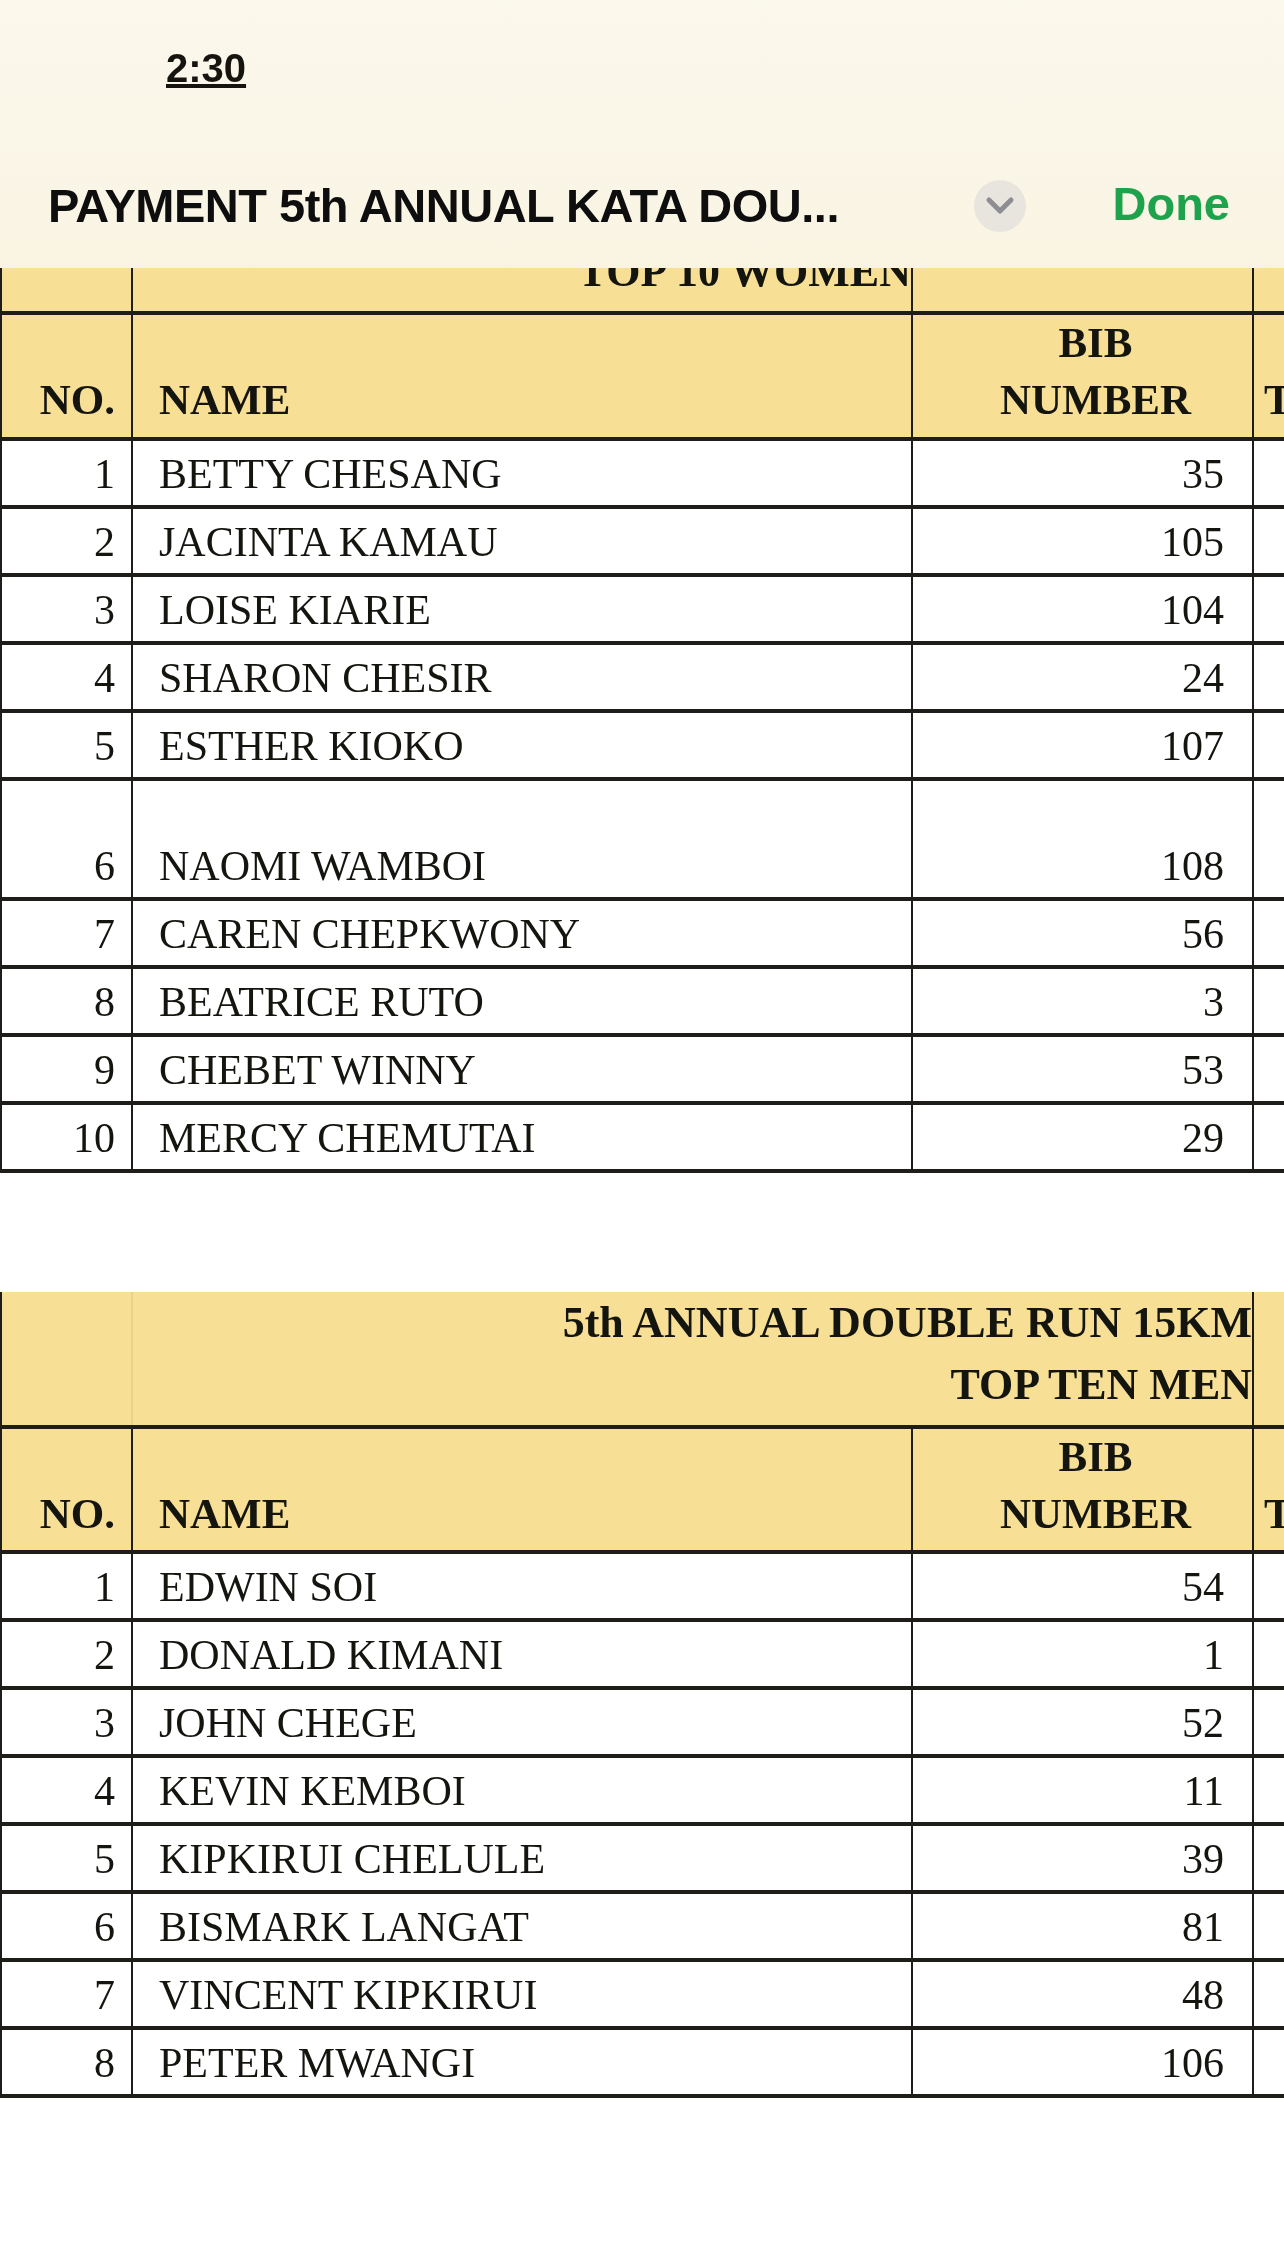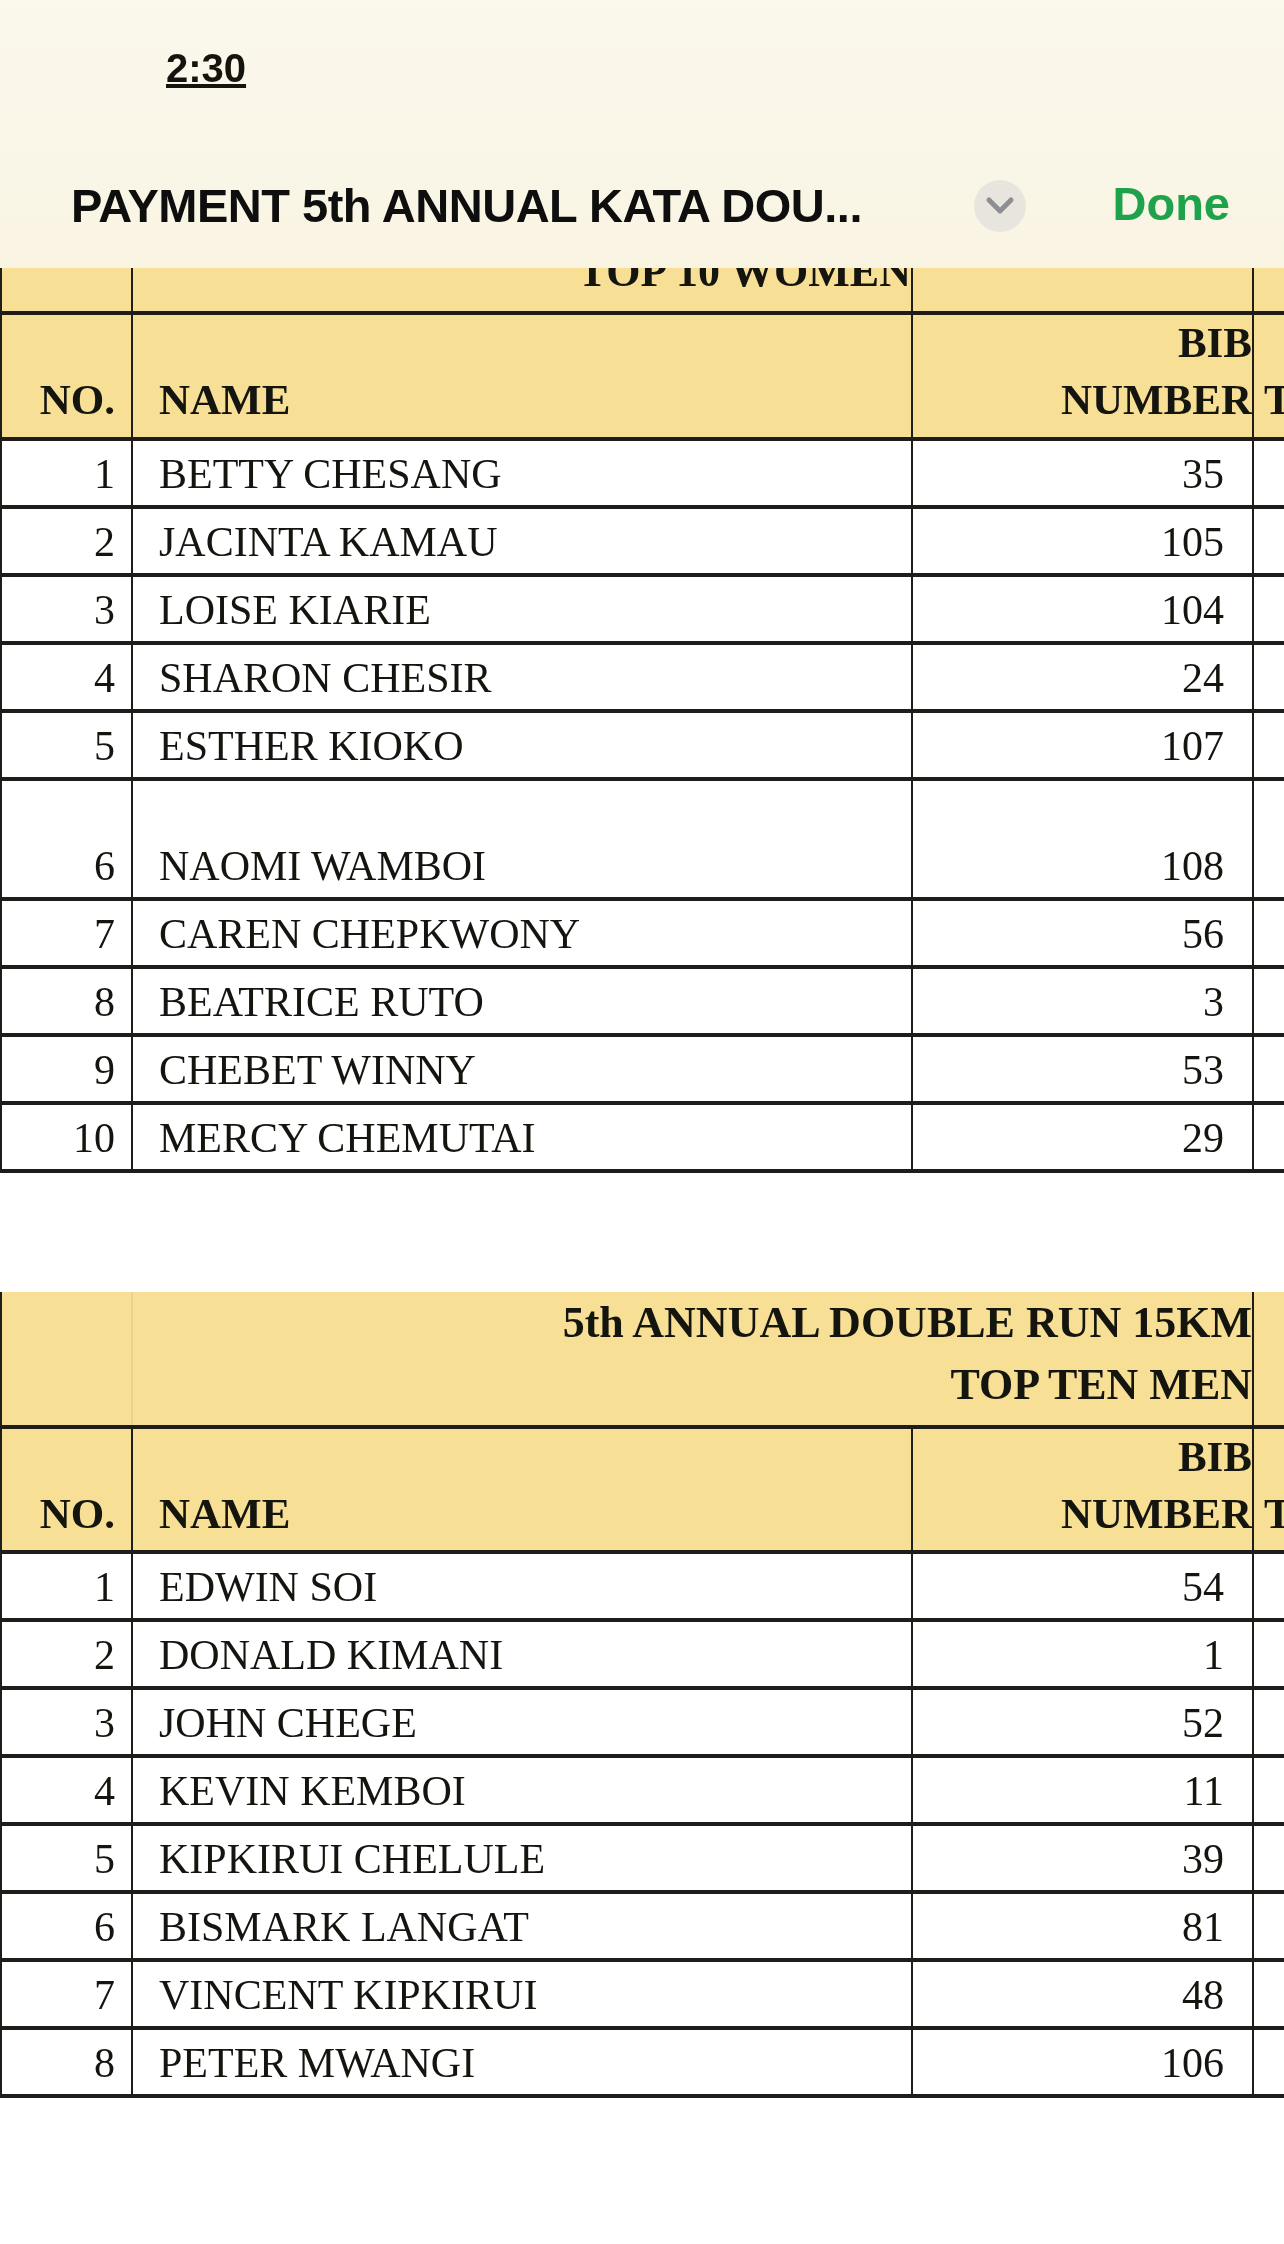--- a/index.html
+++ b/index.html
@@ -13,21 +13,21 @@
   .status-icons{position:absolute;left:920px;top:50px;width:300px;height:50px;}
   .signal-svg{position:absolute;left:0;top:4px;}
   .wifi-svg{position:absolute;left:90px;top:4px;}
   .battery{position:absolute;left:172px;top:2px;width:88px;height:42px;border-radius:13px;overflow:hidden;background:#BFBCB1;}
   .battery-fill{position:absolute;left:0;top:0;width:53%;height:100%;background:#0e0d0a;}
   .battery-text{position:absolute;left:0;top:0;width:100%;height:100%;display:flex;align-items:center;justify-content:center;
                 color:#ffffff;font-size:33px;font-weight:700;letter-spacing:1px;}
   .battery-nub{position:absolute;left:1092px;margin-left:92px;top:15px;width:8px;height:16px;
                background:#BFBCB1;border-radius:0 8px 8px 0;}
 
-  .doc-title{position:absolute;left:71px;top:178px;width:880px;font-size:47px;font-weight:700;color:#0e0e0e;
+  .doc-title{position:absolute;left:48px;top:178px;width:880px;font-size:47px;font-weight:700;color:#0e0e0e;
              letter-spacing:-0.5px;white-space:nowrap;overflow:hidden;}
   .chevron-btn{position:absolute;left:974px;top:180px;width:52px;height:52px;border-radius:26px;
                background:#E7E5DE;border:none;padding:0;cursor:pointer;display:flex;align-items:center;justify-content:center;}
   .done-btn{position:absolute;right:54px;top:176px;background:none;border:none;padding:0;cursor:pointer;
             font-family:"Liberation Sans",sans-serif;font-size:47px;font-weight:600;color:#1EA24C;}
 
   
   .doc-area{position:absolute;top:268px;left:0;width:1284px;height:1976px;background:#ffffff;overflow:hidden;}
 
   table.results{border-collapse:collapse;table-layout:fixed;width:1375px;background:#ffffff;
@@ -43,21 +43,21 @@
   tr.title-row .tc-title{font-weight:700;font-size:44px;line-height:1.42;text-align:right;
                          padding:0 0 8px 26px;white-space:pre-line;}
   #table-men tr.title-row td{border-top:0;height:122px;}
   #table-men tr.title-row .tc-no{border-right-color:#EBD28C;}
 
   
   tr.header-row{height:118px;}
   tr.header-row th{background:#F8DF96;font-weight:700;font-size:43px;line-height:1.32;padding:0 0 8px 0;}
   th.c-no{text-align:right;padding-right:16px !important;}
   th.c-name{text-align:left;padding-left:26px !important;}
-  th.c-bib{text-align:right;padding-left:26px !important;white-space:pre-line;}
+  th.c-bib{text-align:center;padding-left:26px !important;white-space:pre-line;}
   th.c-time{text-align:left;padding-left:10px !important;white-space:pre-line;}
 
   
   tr.data-row{height:68px;}
   tr.data-row td{font-size:42px;line-height:1.05;padding:0 0 9px 0;background:#ffffff;}
   td.c-no{text-align:right;padding-right:16px !important;}
   td.c-name{text-align:left;padding-left:26px !important;white-space:nowrap;}
   td.c-bib{text-align:right;padding-right:28px !important;}
   td.c-time{}
   

